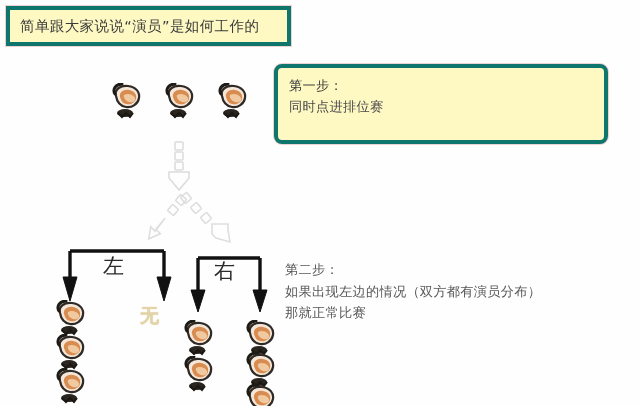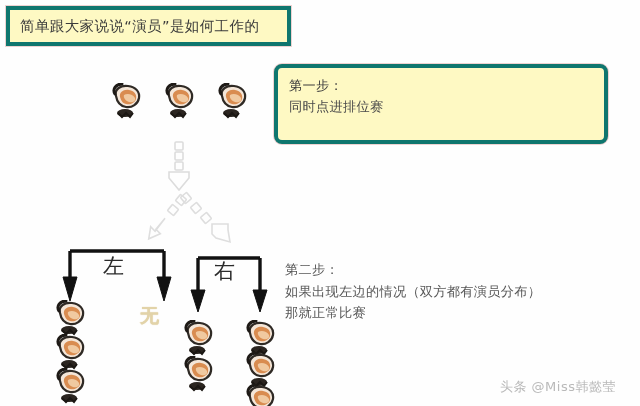--- a/index.html
+++ b/index.html
@@ -322,15 +322,14 @@
         <path d="M6 13 C4 6, 11 2, 18 3 C26 4, 30 9, 29 15 C28 21, 22 25, 16 24 C10 23, 7 19, 6 13 Z" fill="#f4e6d8" stroke="#2f2a25" stroke-width="2.2"></path>
         <path d="M10 14 C9 9, 14 6, 19 7 C25 8, 27 12, 26 16 C25 20, 20 22, 16 21 C12 20, 11 17, 10 14 Z" fill="#d98c50"></path>
         <path d="M14 12 C17 10, 23 11, 25 15 C26 18, 23 20, 19 19 C16 18, 13 15, 14 12 Z" fill="#f0c9a0"></path>
         <path d="M5 11 C2 6, 6 1, 12 1" fill="none" stroke="#1e1a16" stroke-width="3" stroke-linecap="round"></path>
         <ellipse cx="15" cy="30" rx="8" ry="4" fill="#2b2520"></ellipse>
         <path d="M8 30 L12 34 L16 30 L20 34 L23 30" fill="none" stroke="#1b1713" stroke-width="2"></path>
       </g>
     </svg>
   </div>
 
-  <div id="watermark">头条 @Miss韩懿莹</div>
 
 </div>
 
 </body></html>

